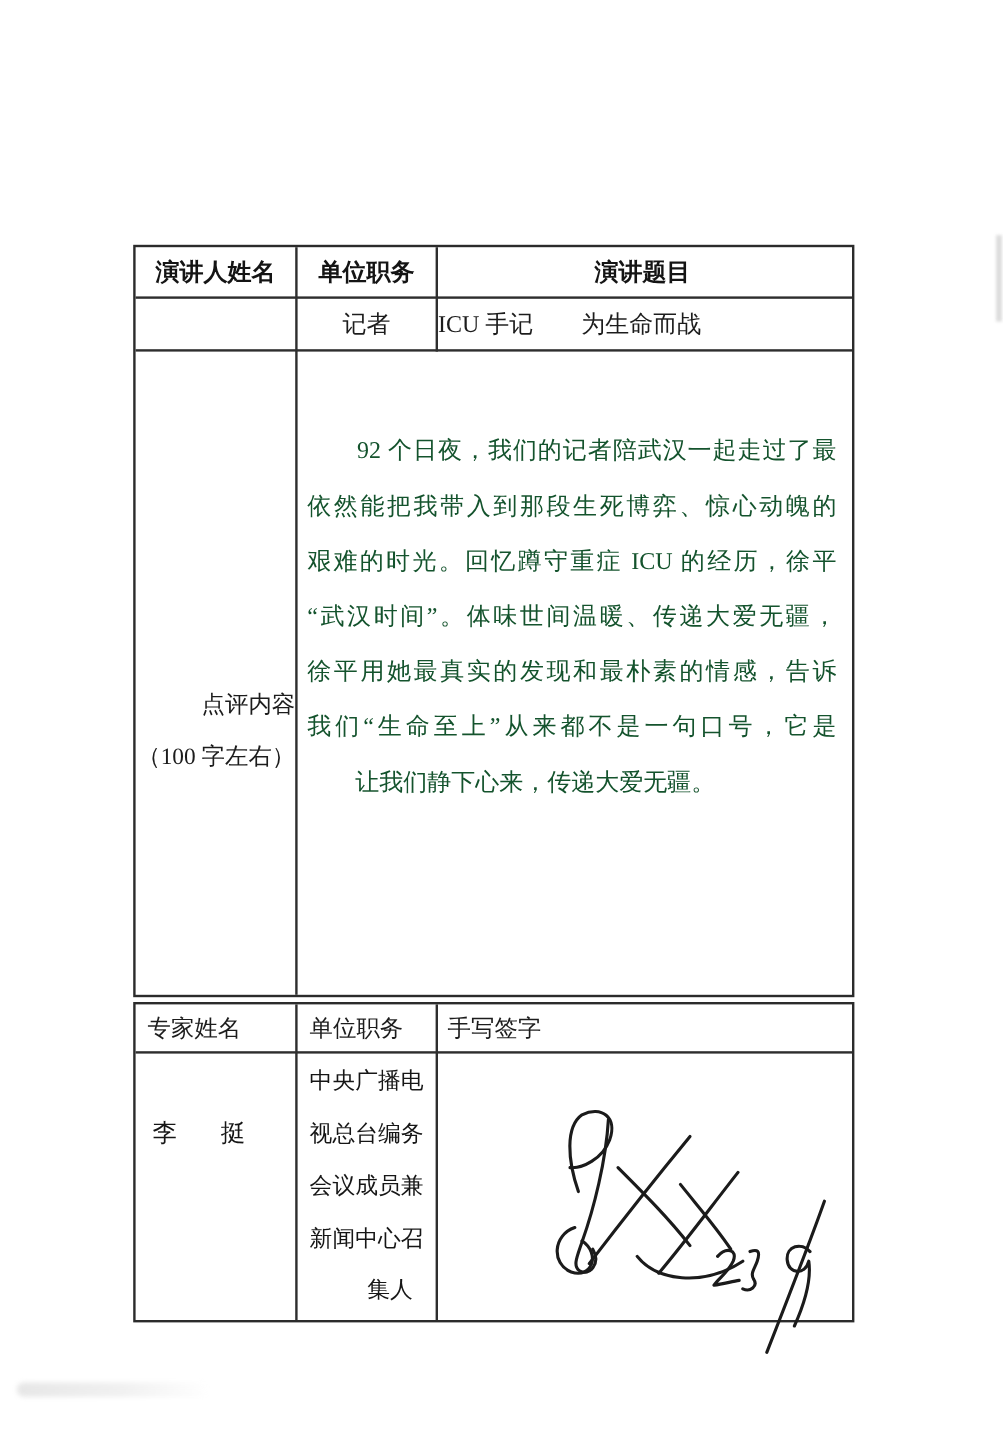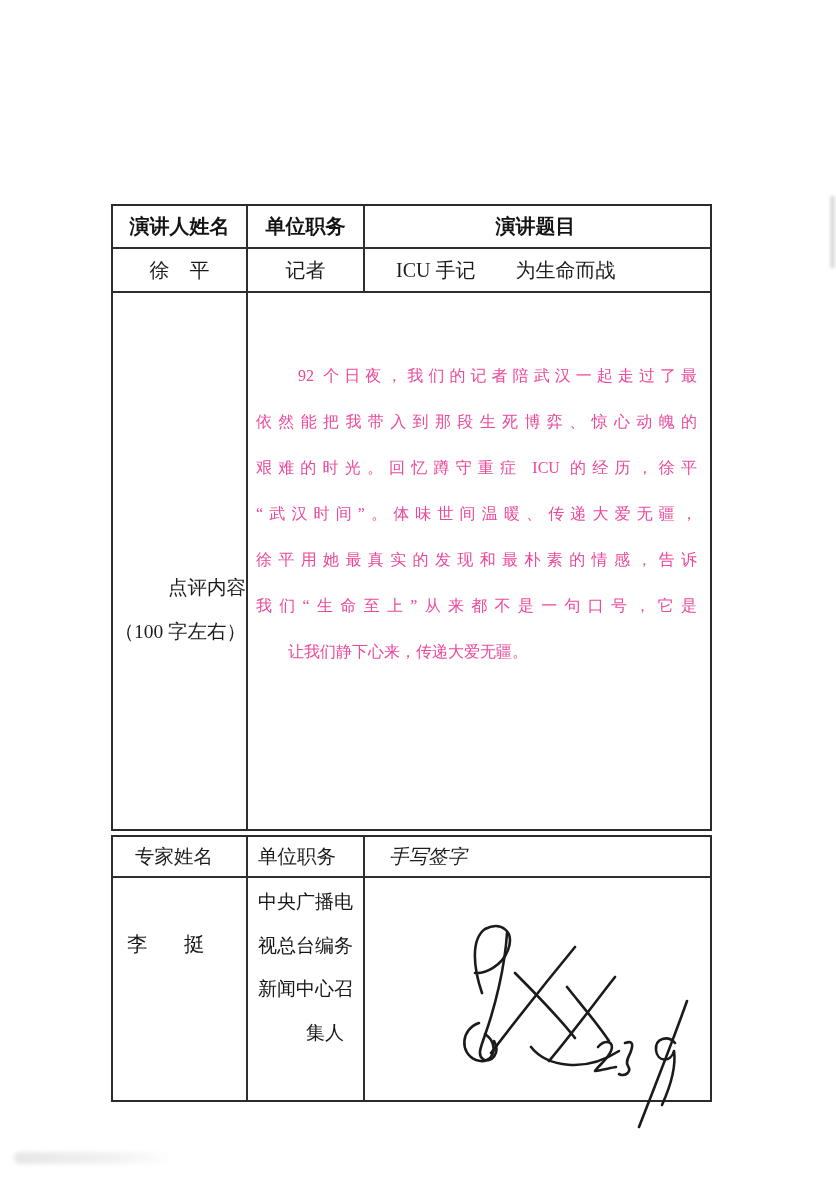--- a/index.html
+++ b/index.html
@@ -44,21 +44,21 @@
 
   
   .comment-label{
     position:absolute;left:0;top:360px;width:133px;
     text-align:right;font-size:19.5px;line-height:44px;color:#1c1c1c;
   }
 
   
   .comment-body{
     position:absolute;left:143px;right:13px;top:147px;
-    font-size:16px;line-height:46px;color:#ec4899;
+    font-size:20px;line-height:46px;color:#14532d;
   }
   .cline{
     text-align:justify;text-align-last:justify;
     white-space:normal;
   }
   .cline.no-just{text-align:left;text-align-last:auto;}
 
   
   #expert-table{left:111px;top:835px;width:597px;height:263px;}
   #expert-table .v1{left:133px;top:0;bottom:0;}
@@ -109,23 +109,22 @@
   <div class="tbl" id="speaker-table">
     <div class="vline v1"></div>
     <div class="vline v2"></div>
     <div class="hline h1"></div>
     <div class="hline h2"></div>
 
     <div class="cell c-center hdr-bold" style="left:0;top:0;width:133px;height:41px;">演讲人姓名</div>
     <div class="cell c-center hdr-bold" style="left:135px;top:0;width:115px;height:41px;">单位职务</div>
     <div class="cell c-center hdr-bold" style="left:252px;top:0;width:341px;height:41px;">演讲题目</div>
 
-    <div class="cell c-center body-txt" style="left:0;top:43px;width:133px;height:42px;">徐　平</div>
     <div class="cell c-center body-txt" style="left:135px;top:43px;width:115px;height:42px;">记者</div>
-    <div class="cell c-left body-txt" style="left:252px;top:43px;width:341px;height:42px;padding-left:31px;">ICU 手记　　为生命而战</div>
+    <div class="cell c-left body-txt" style="left:252px;top:43px;width:341px;height:42px;">ICU 手记　　为生命而战</div>
 
     <div class="comment-label">
       <div>点评内容</div>
       <div>（100 字左右）</div>
     </div>
 
     <div class="comment-body">
       <div class="cline">　　92 个日夜，我们的记者陪武汉一起走过了最</div>
       <div class="cline">依然能把我带入到那段生死博弈、惊心动魄的</div>
       <div class="cline">艰难的时光。回忆蹲守重症 ICU 的经历，徐平</div>
@@ -134,29 +133,30 @@
       <div class="cline">我们“生命至上”从来都不是一句口号，它是</div>
       <div class="cline no-just">　　让我们静下心来，传递大爱无疆。</div>
     </div>
   </div>
 
   <div class="tbl" id="expert-table">
     <div class="vline v1"></div>
     <div class="vline v2"></div>
     <div class="hline h1"></div>
 
-    <div class="cell c-left t2hdr" style="left:12px;top:0;width:133px;height:39px;padding-left:10px;">专家姓名</div>
+    <div class="cell c-left t2hdr" style="left:0;top:0;width:133px;height:39px;padding-left:10px;">专家姓名</div>
     <div class="cell c-left t2hdr" style="left:135px;top:0;width:115px;height:39px;padding-left:10px;">单位职务</div>
-    <div class="cell c-left t2hdr" style="left:252px;top:0;width:341px;height:39px;padding-left:24px;font-style:italic;">手写签字</div>
+    <div class="cell c-left t2hdr" style="left:252px;top:0;width:341px;height:39px;padding-left:8px;">手写签字</div>
 
     <div class="expert-name">李　挺</div>
 
     <div class="expert-pos">
       <div class="pline">中央广播电</div>
       <div class="pline">视总台编务</div>
+      <div class="pline">会议成员兼</div>
       <div class="pline">新闻中心召</div>
       <div class="pline no-just">集人</div>
     </div>
 
     <div class="sig-cell"></div>
   </div>
 
   <svg class="sig-svg" viewBox="0 0 285 250" aria-hidden="true">
     <path d="M47,98 C38,72 36,44 50,34 C66,26 80,36 73,55 C67,71 50,79 40,78"></path>
     <path d="M72,38 C70,72 60,112 50,140 C46,152 42,160 48,164 C56,169 66,158 59,146"></path>

